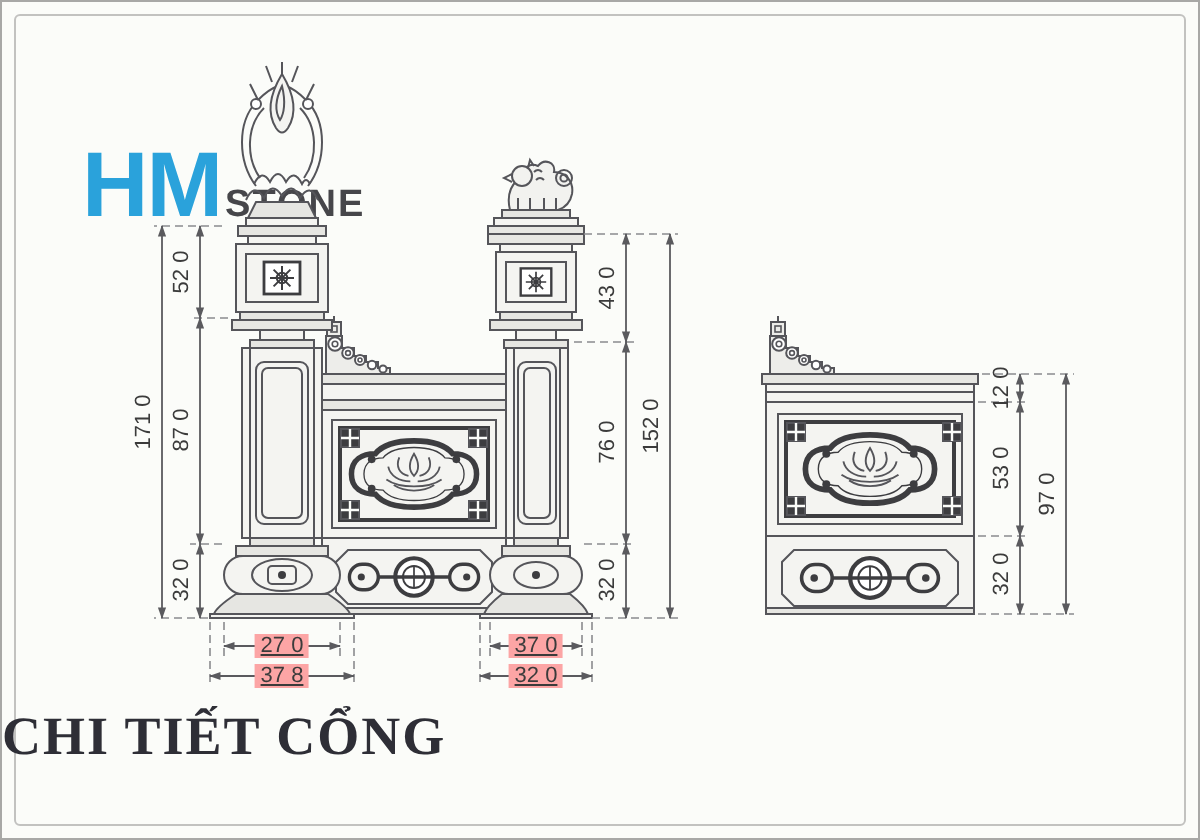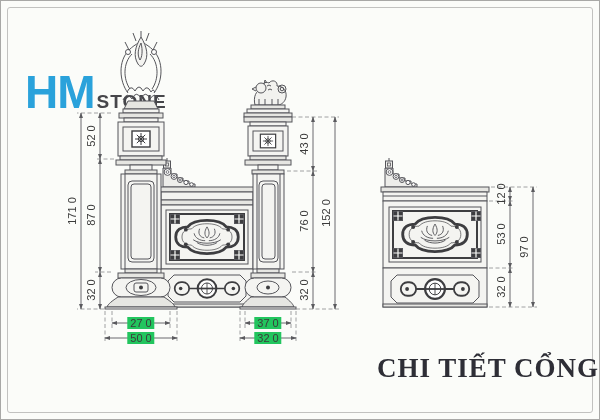--- a/index.html
+++ b/index.html
@@ -9,34 +9,35 @@
     font-family:"Liberation Sans",sans-serif;
   }
   .inner-frame{
     position:absolute;left:6px;top:6px;right:6px;bottom:6px;
     border:1px solid #c2c2c0;border-radius:3px;pointer-events:none;
   }
   .logo{position:absolute;left:24px;top:64px;white-space:nowrap;}
   .logo-hm{
     font-size:46px;font-weight:bold;color:#2aa2db;letter-spacing:-1px;
     font-family:"Liberation Sans",sans-serif;
+    margin-left:16px;
   }
   .logo-stone{
     font-size:19px;font-weight:bold;color:#46464a;letter-spacing:1px;
     margin-left:2px;font-family:"Liberation Sans",sans-serif;
   }
   .drawing-svg{position:absolute;left:0;top:0;}
   .dim{
     position:absolute;font-size:11px;color:#3b3b3b;white-space:nowrap;
     font-family:"Liberation Sans",sans-serif;
   }
   .dim.v{transform:translate(-50%,-50%) rotate(-90deg);}
-  .dim.h{transform:translate(-50%,-50%);background:#22c55e;padding:0 3px;}
+  .dim.h{transform:translate(-50%,-50%);background:#fca5a5;padding:0 3px;text-decoration:underline;}
   .page-title{
-    position:absolute;left:0;right:0;top:352px;text-align:right;
+    position:absolute;left:0;right:0;top:352px;text-align:left;
     font-family:"Liberation Serif",serif;font-weight:bold;font-size:27px;
     color:#2e2e36;letter-spacing:1px;
   }
 </style>
 </head>
 <body>
 
 <div class="canvas">
   <div class="inner-frame"></div>
 
@@ -245,21 +246,21 @@
         <path d="M532,186 V306"></path>
       </g>
     </g>
   </svg>
 
   <span class="dim v" style="left:71px;top:210px">171 0</span>
   <span class="dim v" style="left:90px;top:135px">52 0</span>
   <span class="dim v" style="left:90px;top:214px">87 0</span>
   <span class="dim v" style="left:90px;top:289px">32 0</span>
   <span class="dim h" style="left:140px;top:322px">27 0</span>
-  <span class="dim h" style="left:140px;top:337px">50 0</span>
+  <span class="dim h" style="left:140px;top:337px">37 8</span>
 
   <span class="dim v" style="left:303px;top:143px">43 0</span>
   <span class="dim v" style="left:303px;top:220px">76 0</span>
   <span class="dim v" style="left:303px;top:289px">32 0</span>
   <span class="dim v" style="left:325px;top:212px">152 0</span>
   <span class="dim h" style="left:267px;top:322px">37 0</span>
   <span class="dim h" style="left:267px;top:337px">32 0</span>
 
   <span class="dim v" style="left:500px;top:193px">12 0</span>
   <span class="dim v" style="left:500px;top:233px">53 0</span>

